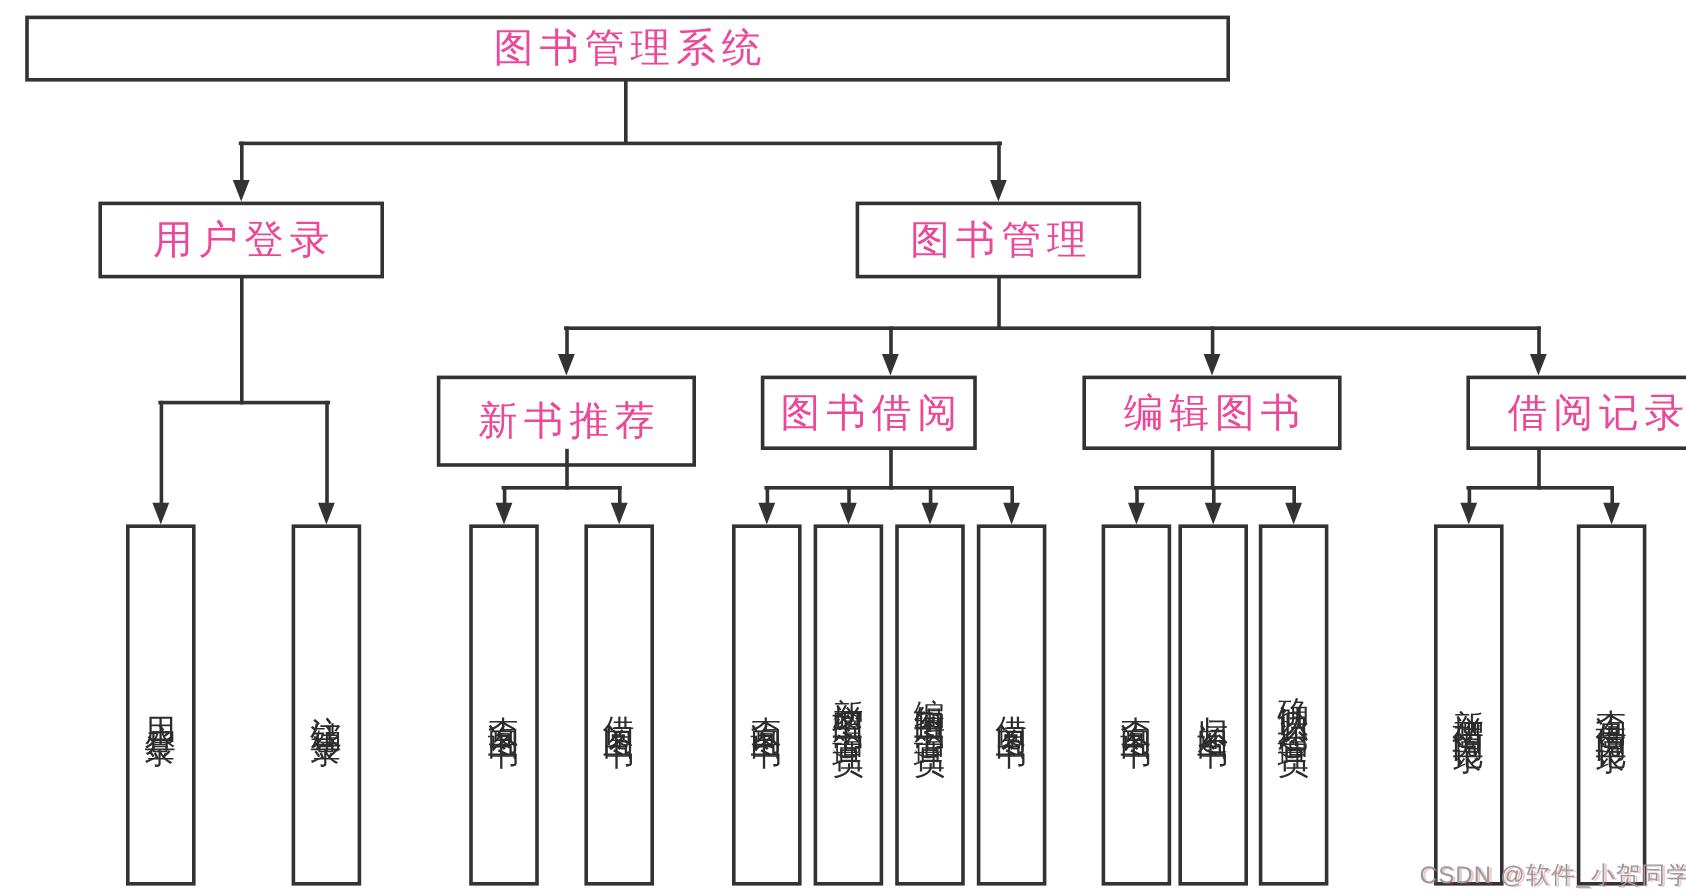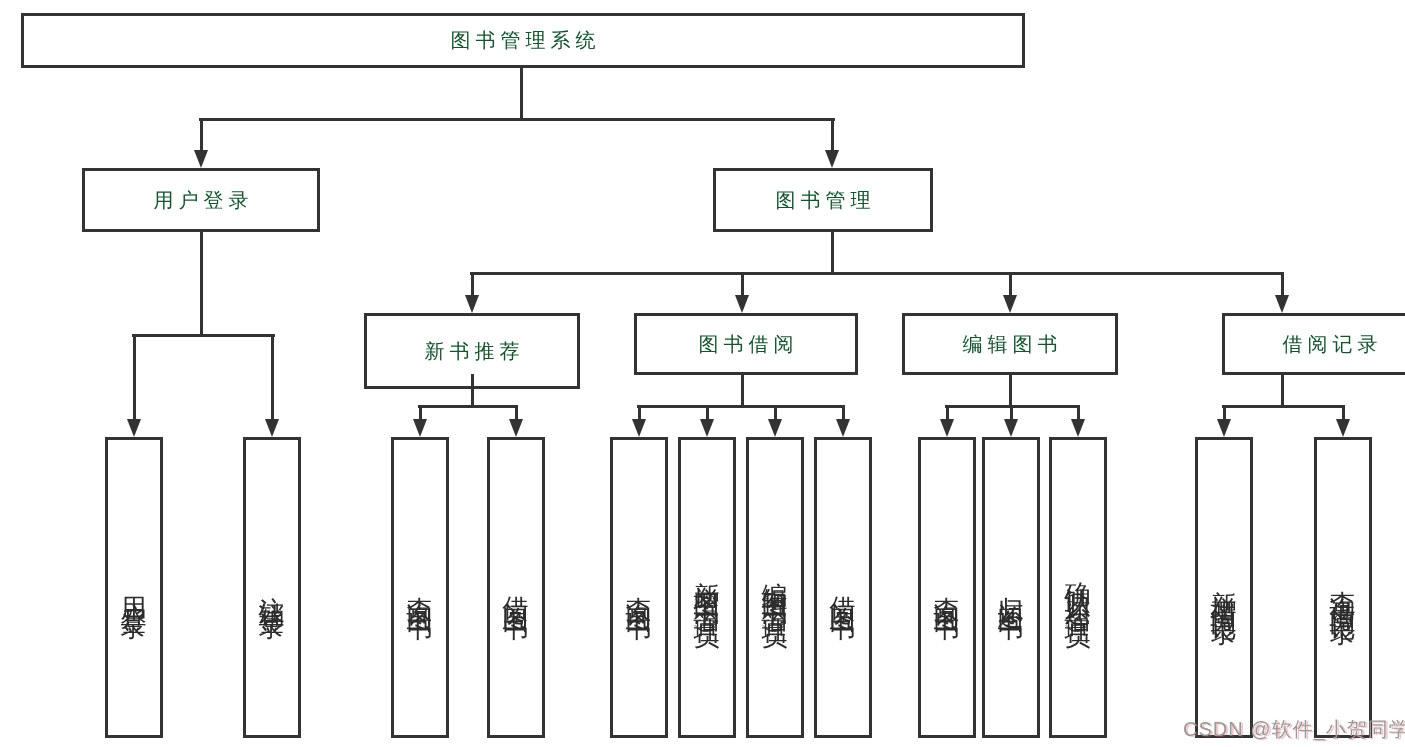--- a/index.html
+++ b/index.html
@@ -13,25 +13,25 @@
   }
   
   .hbox{
     position:absolute;
     box-sizing:border-box;
     background:#ffffff;
     border:3px solid #333333;
     display:flex;align-items:center;justify-content:center;
   }
   .hbox .lbl{
-    font-size:20px;
+    font-size:33px;
     letter-spacing:5px;
     margin-right:-5px;
     white-space:nowrap;
-    color:#14532d;
+    color:#ec4899;
   }
   
   .vbox{
     position:absolute;
     box-sizing:border-box;
     top:437px;height:301px;width:58px;
     background:#ffffff;
     border:3px solid #333333;
     display:flex;align-items:center;justify-content:center;
   }
@@ -76,21 +76,21 @@
   <div class="vl" style="left:520px;top:66px;height:54px"></div>
   <div class="hl" style="left:199px;top:118px;width:636px"></div>
   <div class="vl" style="left:200px;top:118px;height:34px"></div>
   <div class="ah" style="left:194px;top:150px"></div>
   <div class="vl" style="left:831px;top:118px;height:34px"></div>
   <div class="ah" style="left:825px;top:150px"></div>
 
   <div class="hbox" style="left:82px;top:168px;width:238px;height:64px">
     <span class="lbl">用户登录</span>
   </div>
-  <div class="hbox" style="left:713px;top:168px;width:220px;height:64px">
+  <div class="hbox" style="left:713px;top:168px;width:238px;height:64px">
     <span class="lbl">图书管理</span>
   </div>
 
   <div class="vl" style="left:200px;top:230px;height:107px"></div>
   <div class="hl" style="left:132px;top:334px;width:143px"></div>
   <div class="vl" style="left:133px;top:334px;height:87px"></div>
   <div class="ah" style="left:127px;top:419px"></div>
   <div class="vl" style="left:271px;top:334px;height:87px"></div>
   <div class="ah" style="left:265px;top:419px"></div>
 
@@ -101,21 +101,21 @@
   <div class="vl" style="left:741px;top:272px;height:25px"></div>
   <div class="ah" style="left:735px;top:295px"></div>
   <div class="vl" style="left:1009px;top:272px;height:25px"></div>
   <div class="ah" style="left:1003px;top:295px"></div>
   <div class="vl" style="left:1281px;top:272px;height:25px"></div>
   <div class="ah" style="left:1275px;top:295px"></div>
 
   <div class="hbox" style="left:364px;top:313px;width:216px;height:76px">
     <span class="lbl">新书推荐</span>
   </div>
-  <div class="hbox" style="left:634px;top:313px;width:224px;height:62px">
+  <div class="hbox" style="left:634px;top:313px;width:180px;height:62px">
     <span class="lbl">图书借阅</span>
   </div>
   <div class="hbox" style="left:902px;top:313px;width:216px;height:62px">
     <span class="lbl">编辑图书</span>
   </div>
   <div class="hbox" style="left:1222px;top:313px;width:216px;height:62px">
     <span class="lbl">借阅记录</span>
   </div>
 
   <div class="vl" style="left:471px;top:374px;height:34px"></div>

